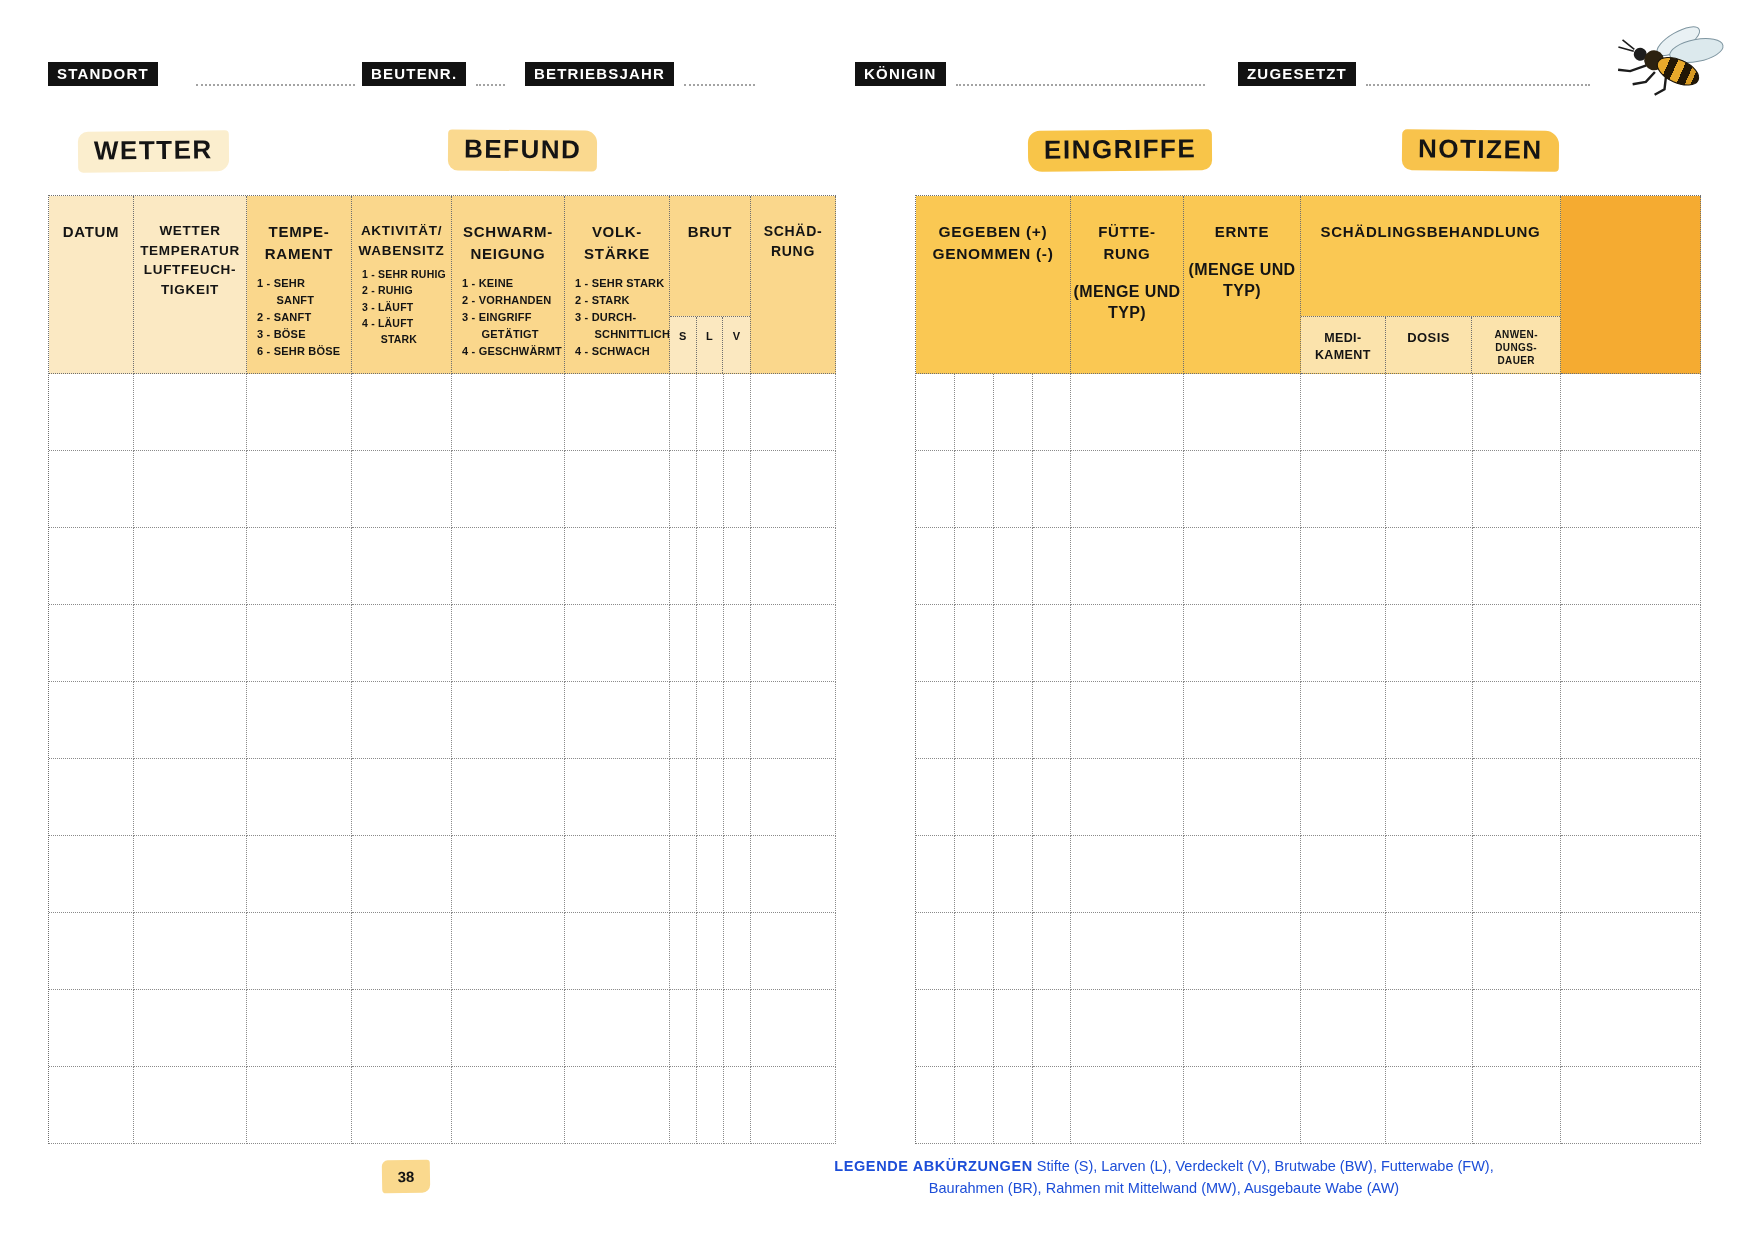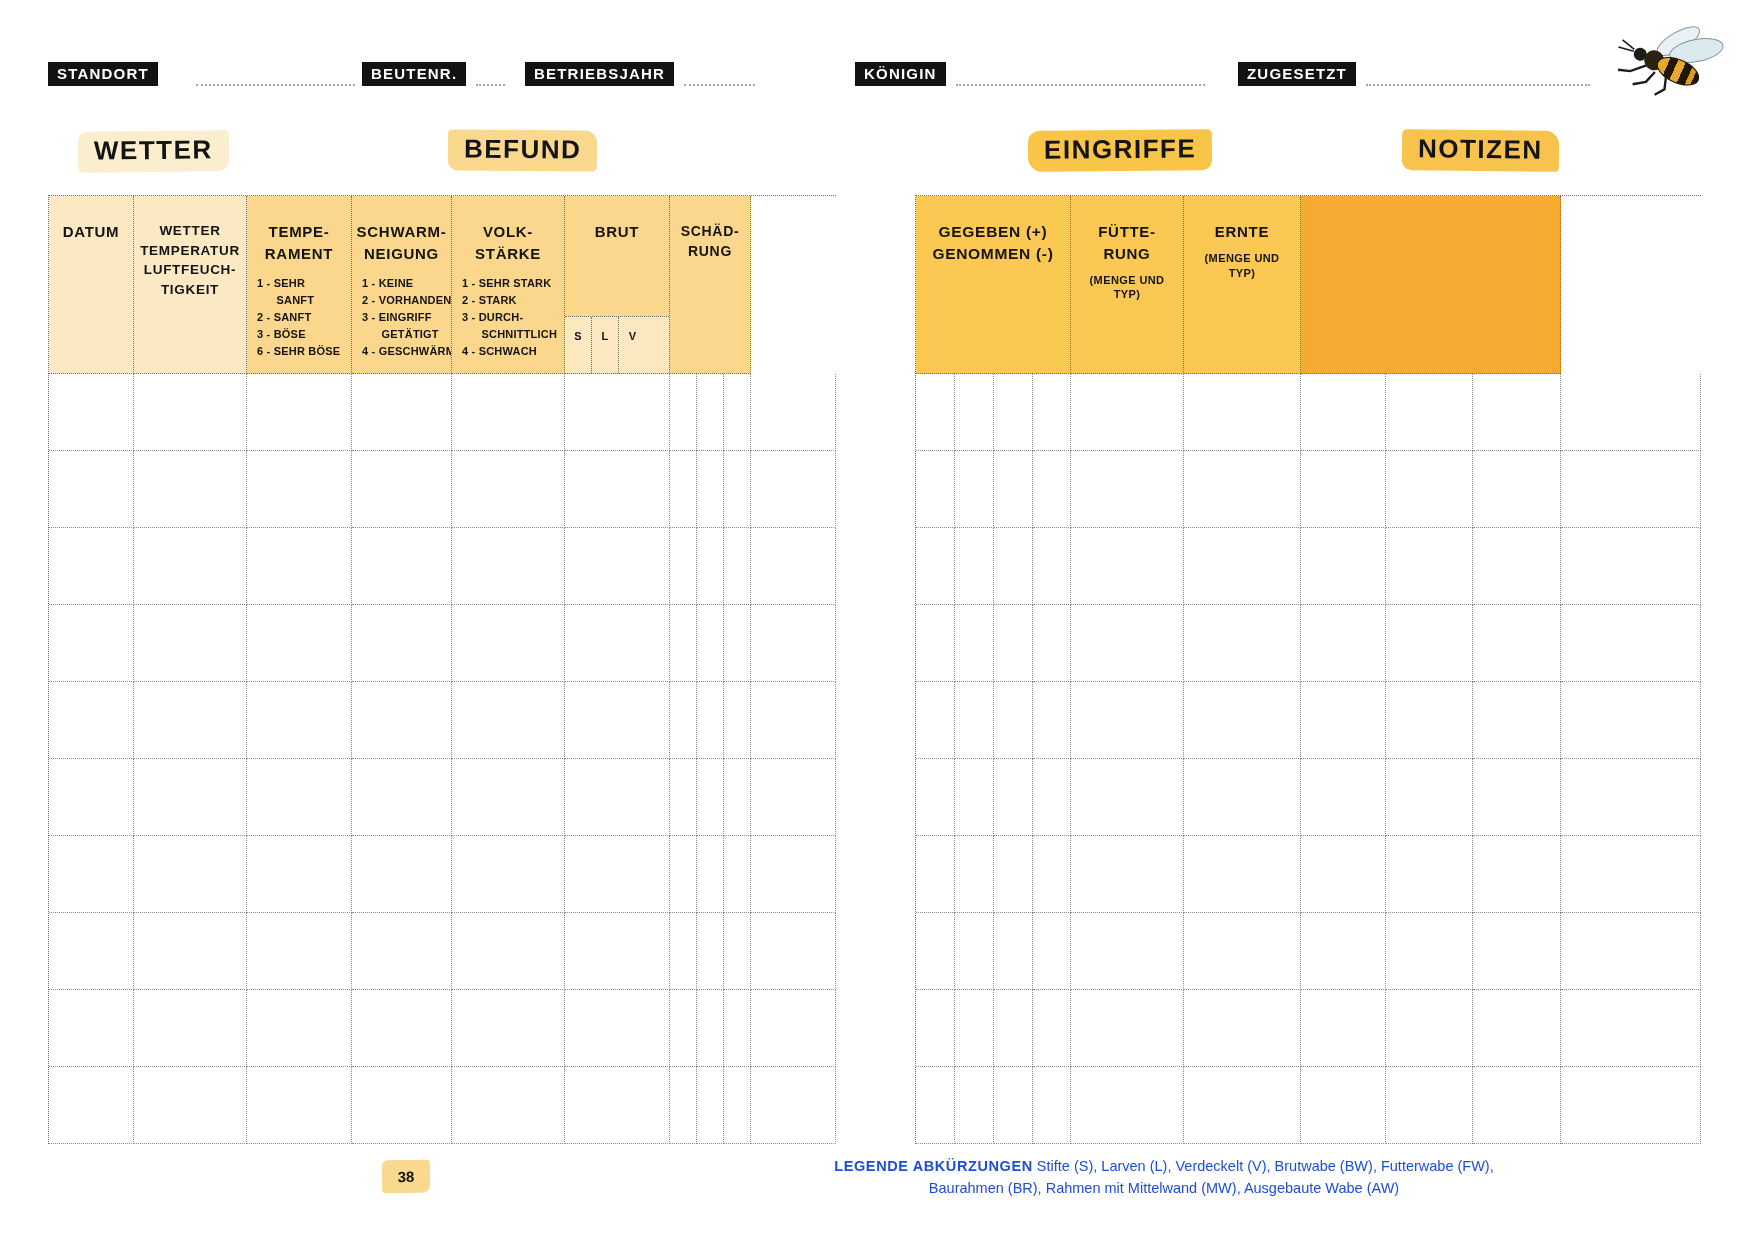--- a/index.html
+++ b/index.html
@@ -41,21 +41,21 @@
     padding-top:13px; overflow:hidden; position:relative;
   }
   .bg-cream { background:#FBE9C3; }
   .bg-yellow{ background:#FAD78C; }
   .bg-orange{ background:#FAC853; }
   .bg-deep  { background:#F5AB31; }
   .bg-subL  { background:#FBE8C0; }
   .bg-subR  { background:#FBE3AC; }
 
   .col-title { font-weight:bold; font-size:15px; letter-spacing:.7px; line-height:1.45; text-align:center;margin-top:12px; }
-  .col-sub   { font-weight:bold; font-size:11px; letter-spacing:.4px; line-height:1.35; text-align:center; margin-top:8px; }
+  .col-sub   { font-weight:bold; font-size:16px; letter-spacing:.4px; line-height:1.35; text-align:center; margin-top:16px; }
   .col-legend{ font-weight:bold; font-size:11px; letter-spacing:.2px; line-height:1.55; text-align:left; margin:10px 0 0 10px; }
   .legend-tight { margin-top:6px; }
 
   .split { padding-top:0; display:flex; flex-direction:column; }
   .split-top { height:121px; padding-top:13px; }
   .split-strip { height:57px; display:flex; border-top:1px dotted #6f6f6f; }
   .strip-cell {
     border-right:1px dotted #6f6f6f; padding-top:13px; text-align:center;
     font-weight:bold; letter-spacing:.4px;
   }
@@ -157,20 +157,29 @@
       <div class="hcell bg-yellow">
         <div class="col-title pre">TEMPE-
 RAMENT</div>
         <div class="col-legend pre">1 - SEHR
       SANFT
 2 - SANFT
 3 - BÖSE
 6 - SEHR BÖSE</div>
       </div>
       <div class="hcell bg-yellow">
+        <div class="col-title pre" style="font-size:13.5px;">AKTIVITÄT/
+WABENSITZ</div>
+        <div class="col-legend pre legend-tight" style="font-size:10.5px;">1 - SEHR RUHIG
+2 - RUHIG
+3 - LÄUFT
+4 - LÄUFT
+      STARK</div>
+      </div>
+      <div class="hcell bg-yellow">
         <div class="col-title pre">SCHWARM-
 NEIGUNG</div>
         <div class="col-legend pre">1 - KEINE
 2 - VORHANDEN
 3 - EINGRIFF
       GETÄTIGT
 4 - GESCHWÄRMT</div>
       </div>
       <div class="hcell bg-yellow">
         <div class="col-title pre">VOLK-
@@ -310,20 +319,33 @@
         <div class="col-title pre">FÜTTE-
 RUNG</div>
         <div class="col-sub pre">(MENGE UND
 TYP)</div>
       </div>
       <div class="hcell bg-orange">
         <div class="col-title pre">ERNTE</div>
         <div class="col-sub pre">(MENGE UND
 TYP)</div>
       </div>
+      <div class="hcell bg-orange split">
+        <div class="split-top">
+          <div class="col-title">SCHÄDLINGSBEHANDLUNG</div>
+        </div>
+        <div class="split-strip bg-subR">
+          <div class="strip-cell sc-medi pre">MEDI-
+KAMENT</div>
+          <div class="strip-cell sc-dosis">DOSIS</div>
+          <div class="strip-cell sc-anw pre">ANWEN-
+DUNGS-
+DAUER</div>
+        </div>
+      </div>
       <div class="hcell bg-deep"></div>
     </div>
     <div class="tbody" style="grid-template-columns: 39px 39px 39px 38px 113px 117px 85px 87px 88px 140px;">
         <div class="cell"></div>
         <div class="cell"></div>
         <div class="cell"></div>
         <div class="cell"></div>
         <div class="cell"></div>
         <div class="cell"></div>
         <div class="cell"></div>

